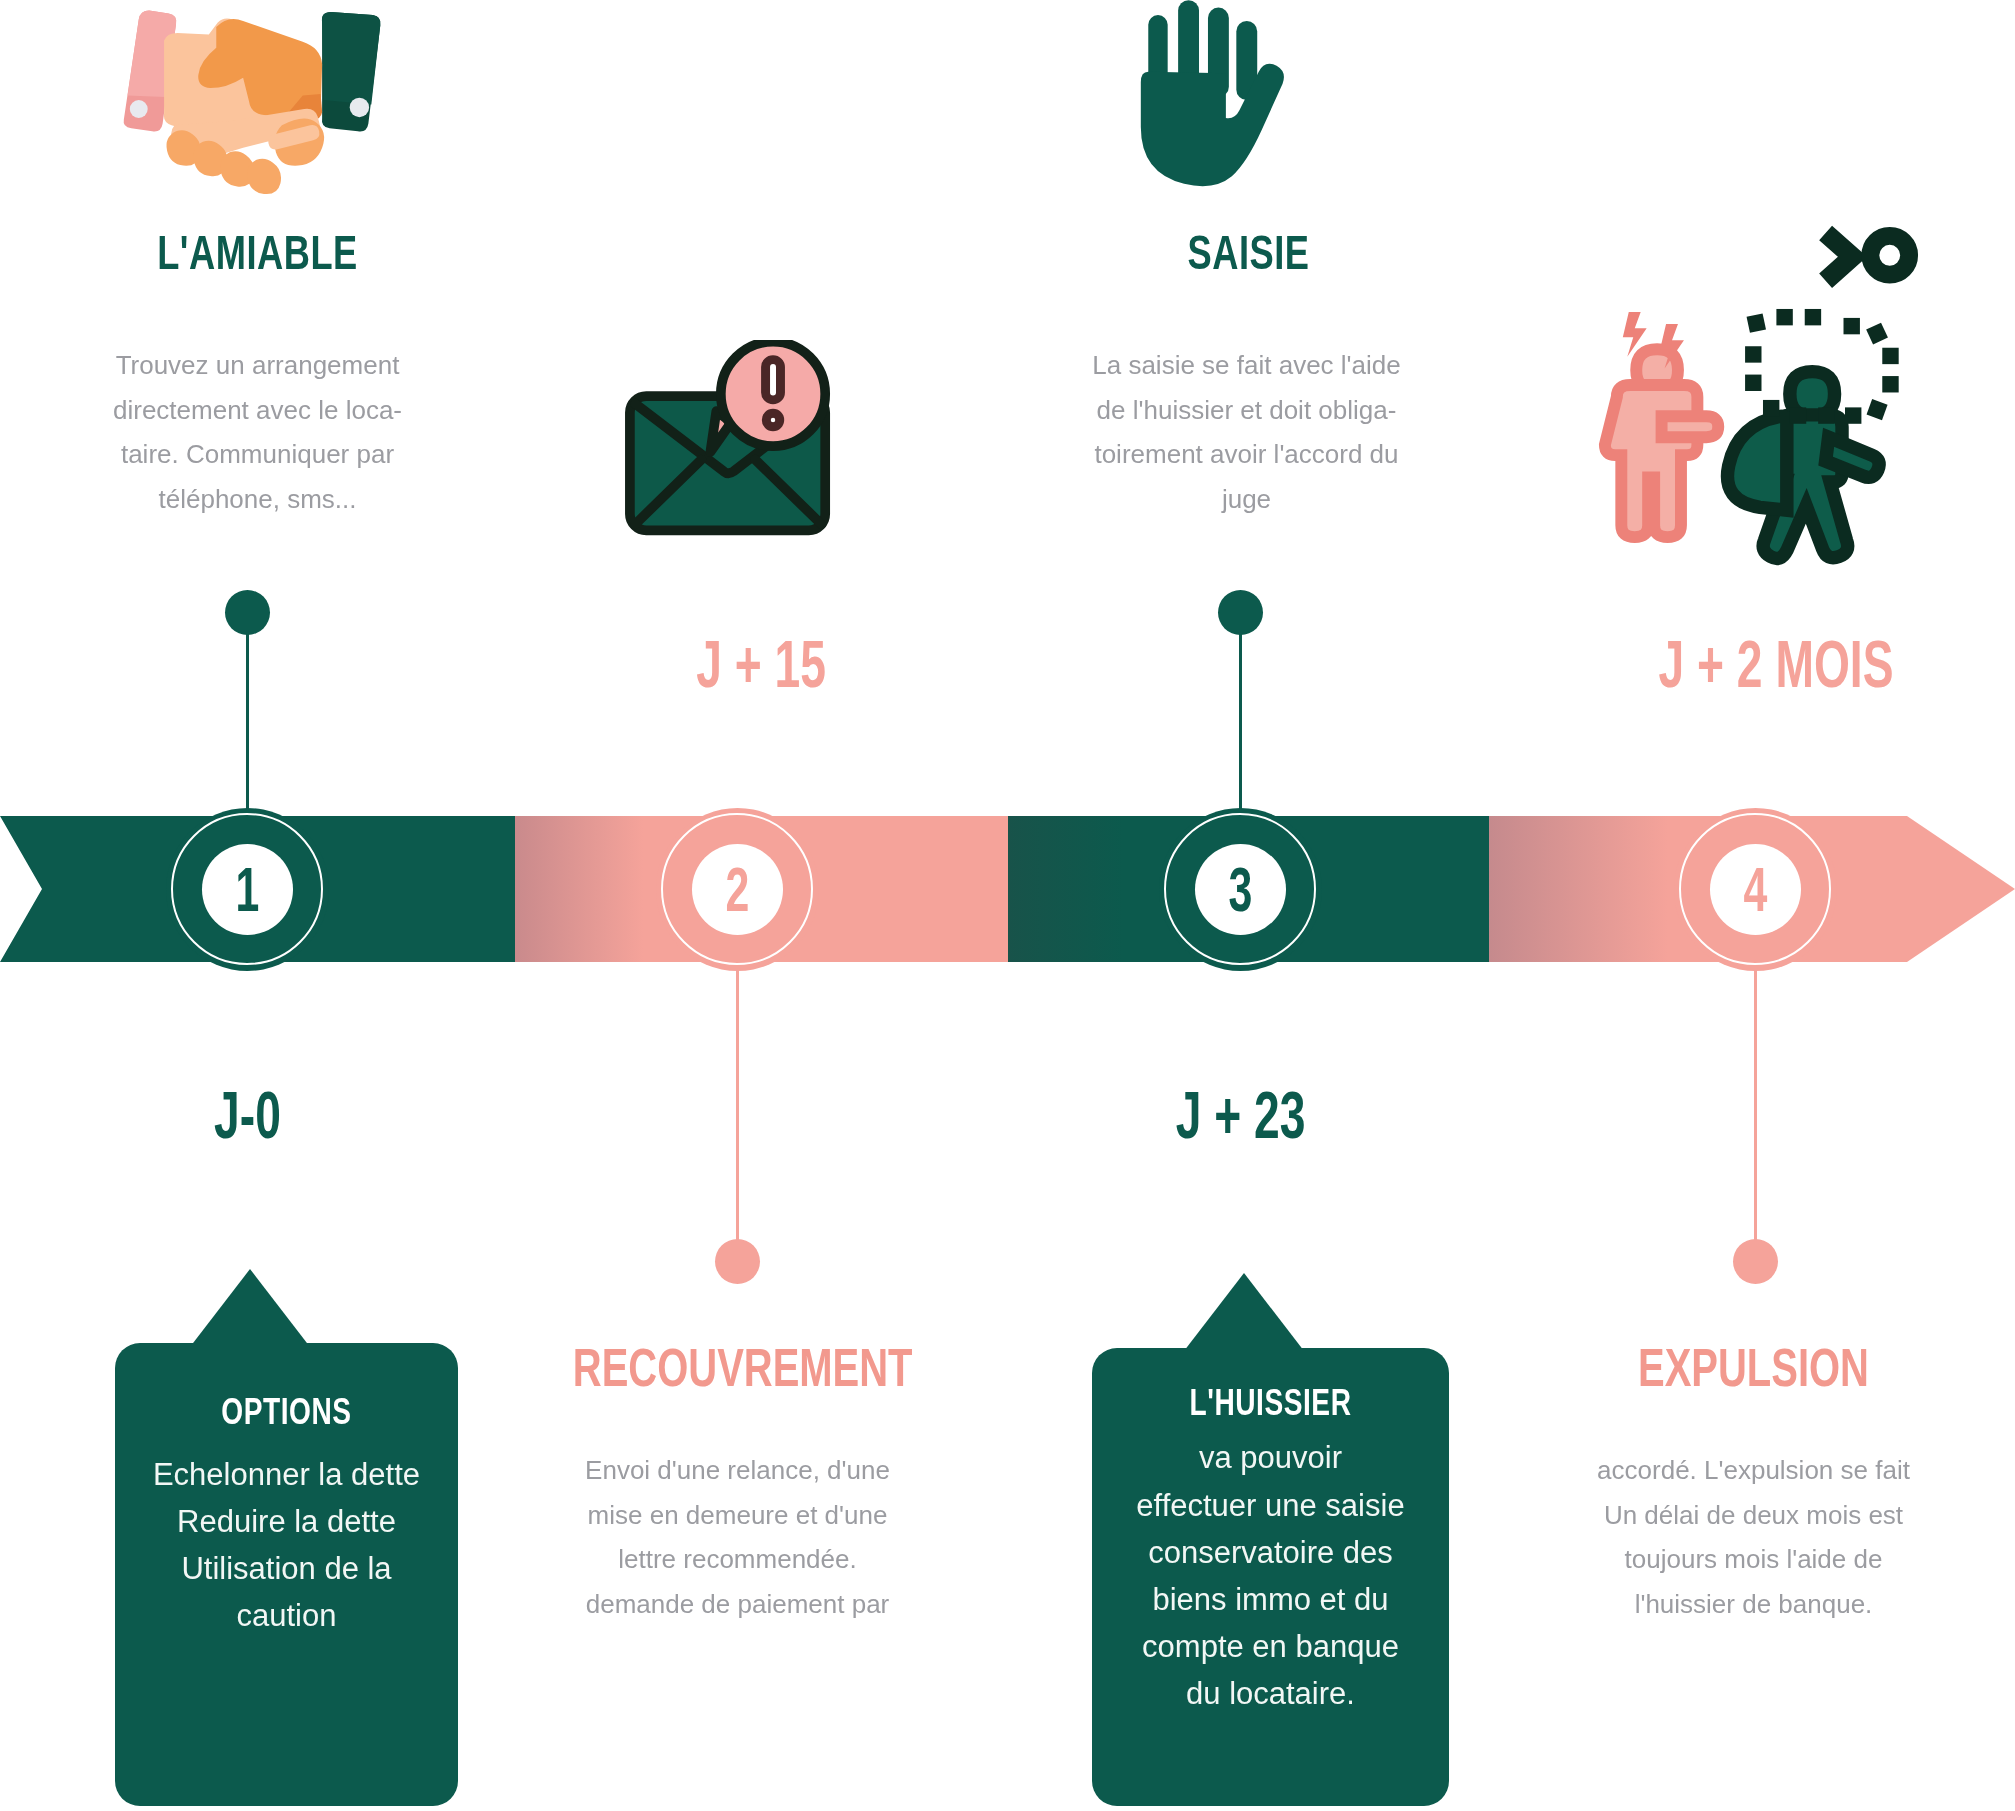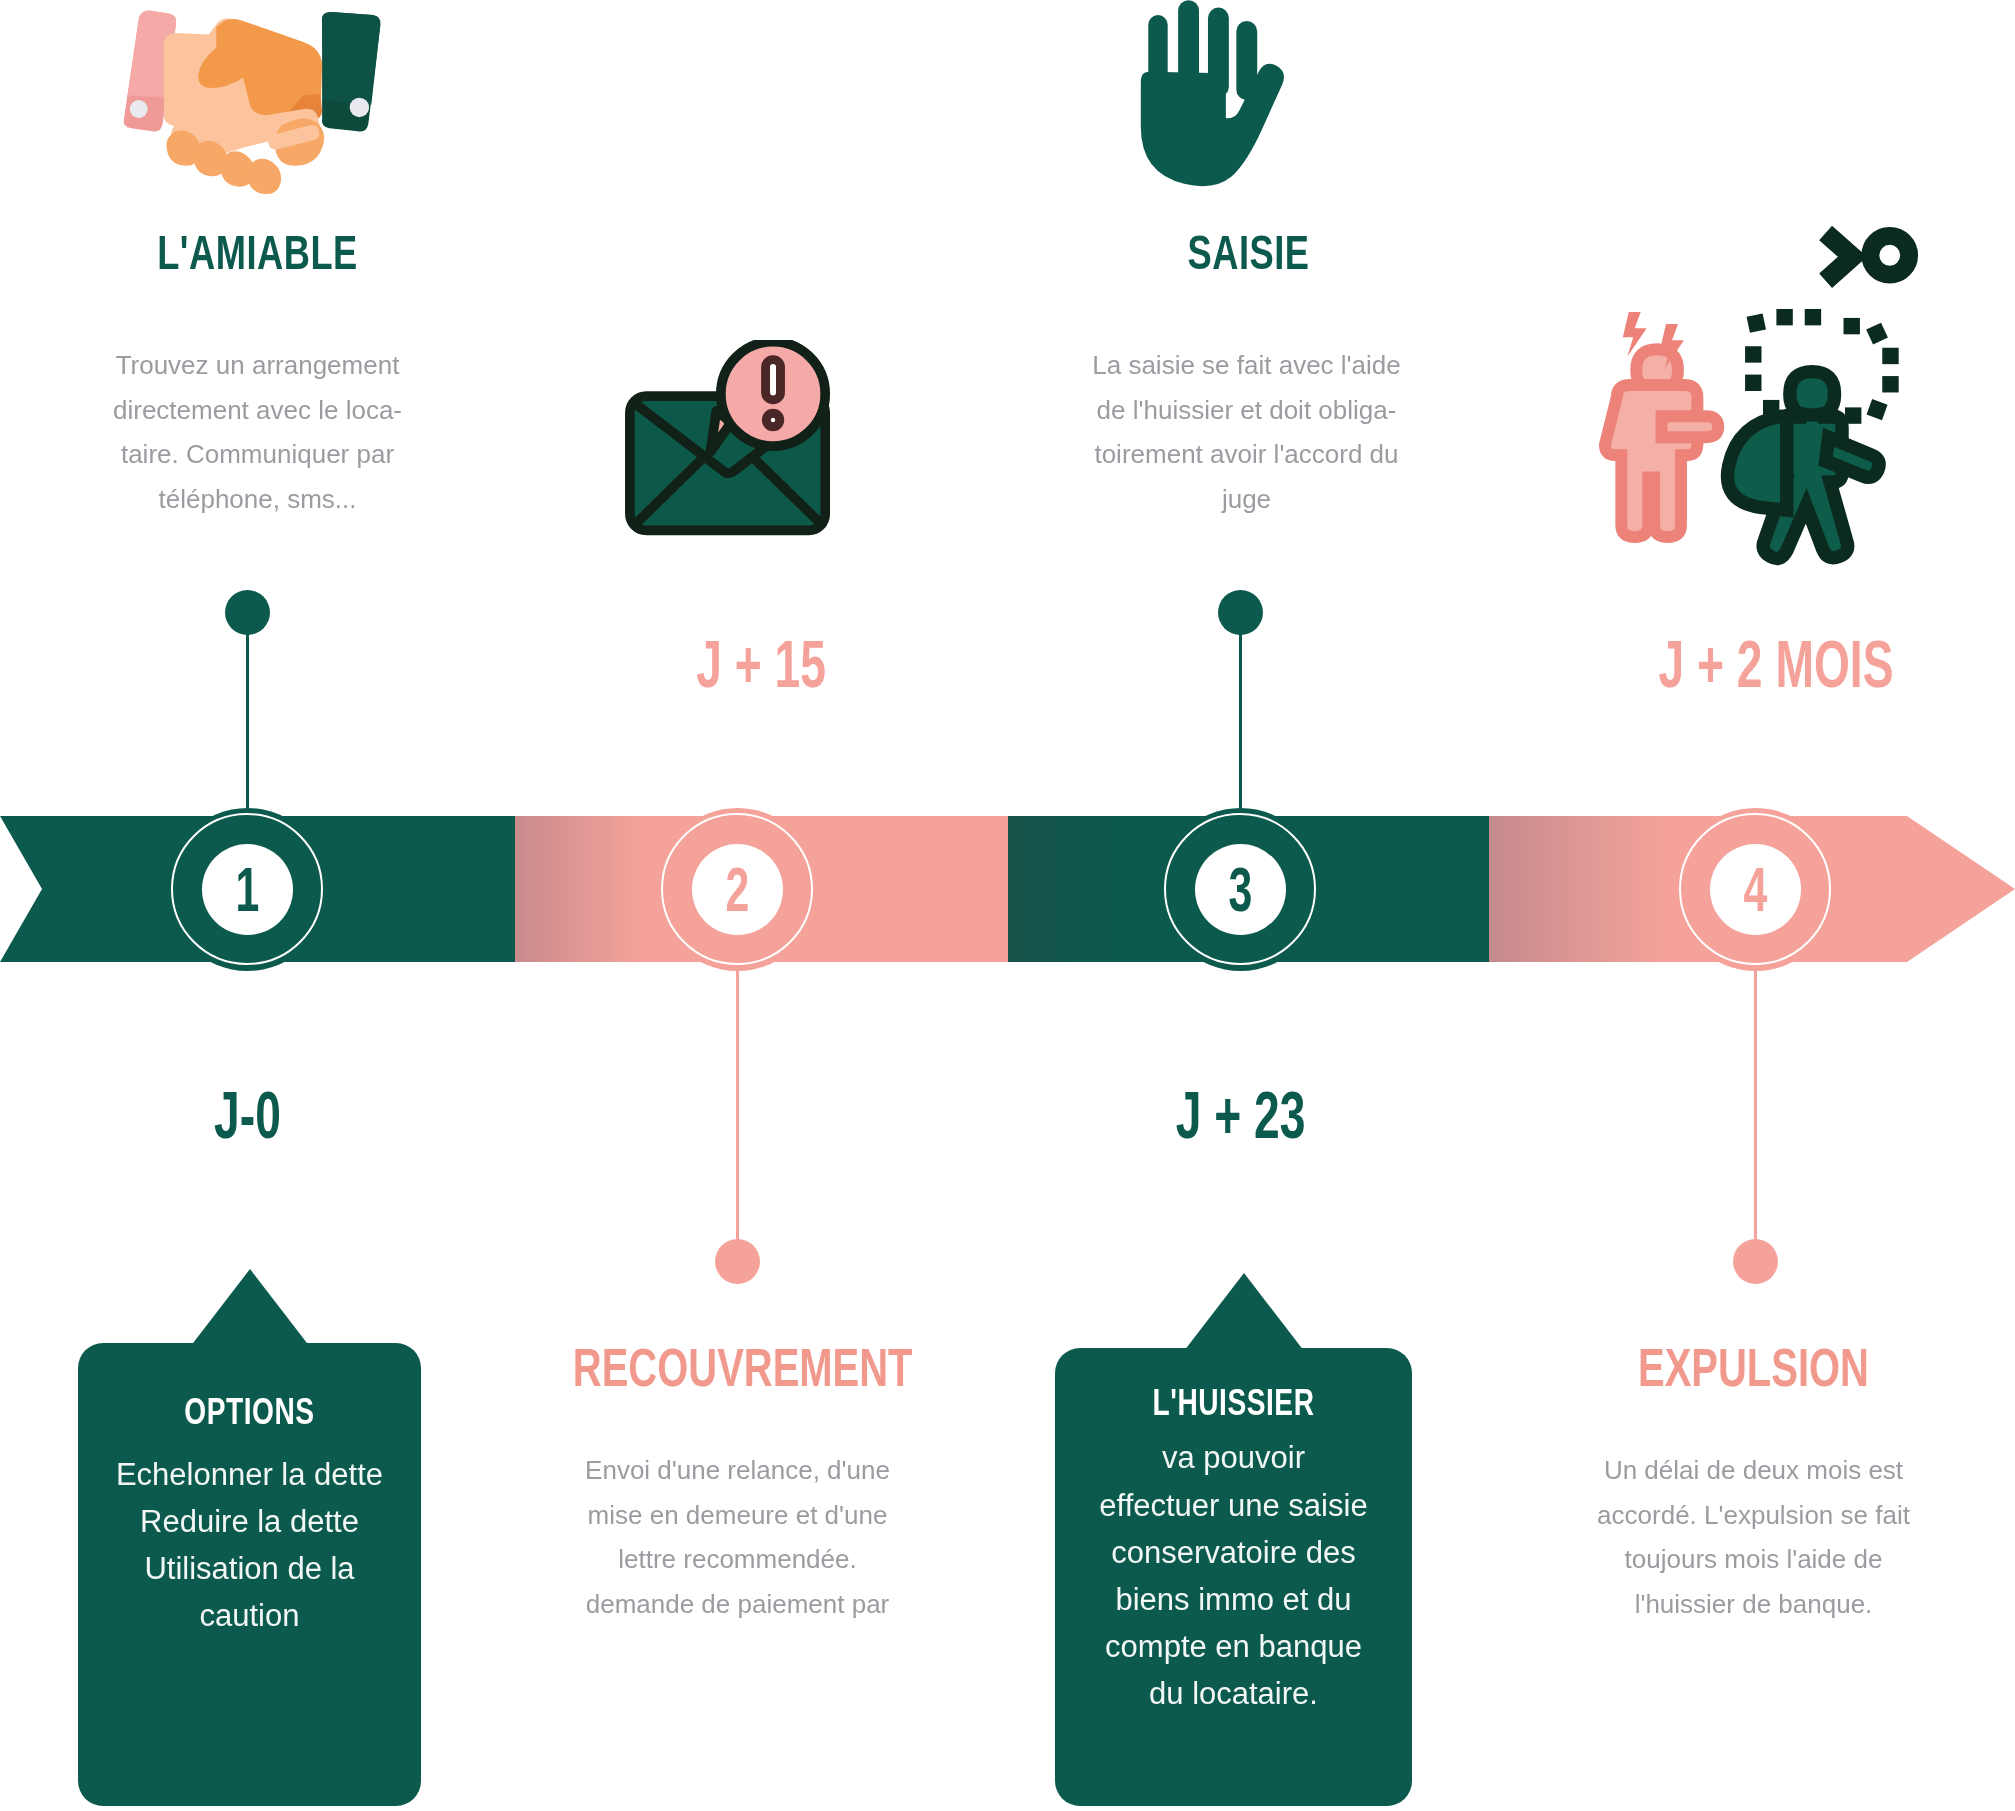--- a/index.html
+++ b/index.html
@@ -73,20 +73,21 @@
   }
 
   
   .conn-line{position:absolute;width:3px;}
   .conn-dot{position:absolute;border-radius:50%;}
 
   
   .callout{
     position:absolute;background:#0C5A4D;border-radius:25px;
     box-sizing:border-box;
+    margin-left:37px;
   }
   .callout-tip{
     position:absolute;width:0;height:0;
     border-left:60px solid transparent;
     border-right:60px solid transparent;
     border-bottom:78px solid #0C5A4D;
   }
   .callout-title{
     font-family:"Liberation Sans",sans-serif;
     font-weight:bold;font-size:37px;color:#ffffff;
@@ -325,20 +326,20 @@
       <div>effectuer une saisie</div>
       <div>conservatoire des</div>
       <div>biens immo et du</div>
       <div>compte en banque</div>
       <div>du locataire.</div>
     </div>
   </div>
 
   <div class="abs sect-title pink-strong" style="left:1531px;top:1336px;width:445px;">EXPULSION</div>
   <div class="abs body-text" style="left:1522px;top:1448px;width:463px;">
+    <div>accordé. L'expulsion se fait</div>
     <div>Un délai de deux mois est</div>
-    <div>accordé. L'expulsion se fait</div>
     <div>toujours mois l'aide de</div>
     <div>l'huissier de banque.</div>
   </div>
 
 </div>
 
 
 </body></html>

